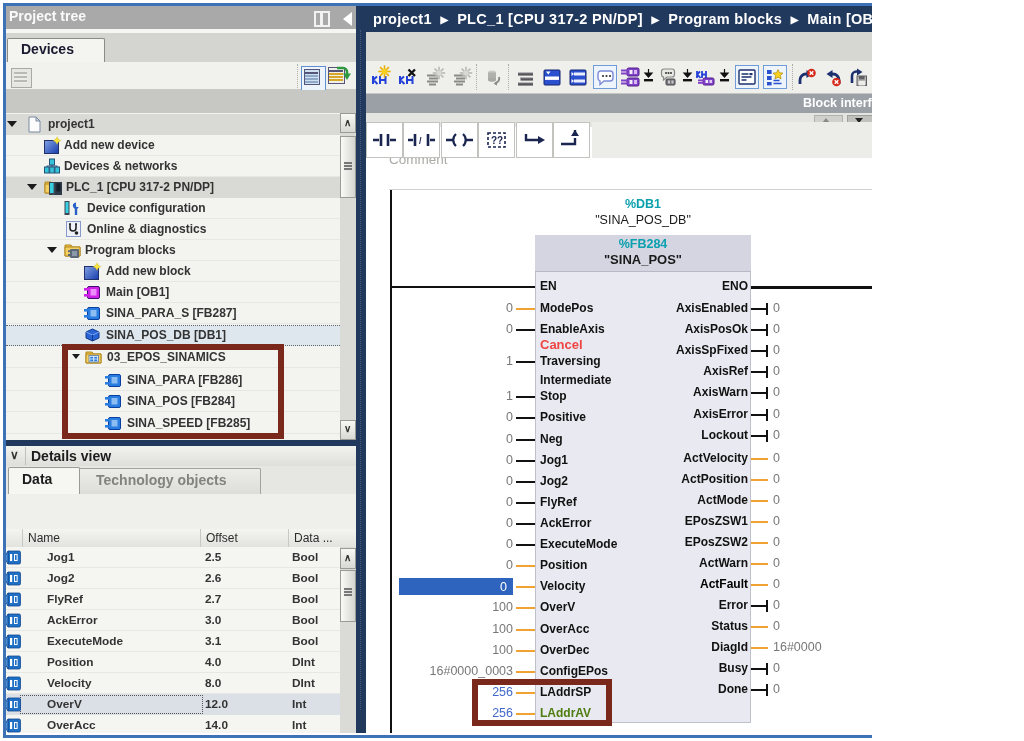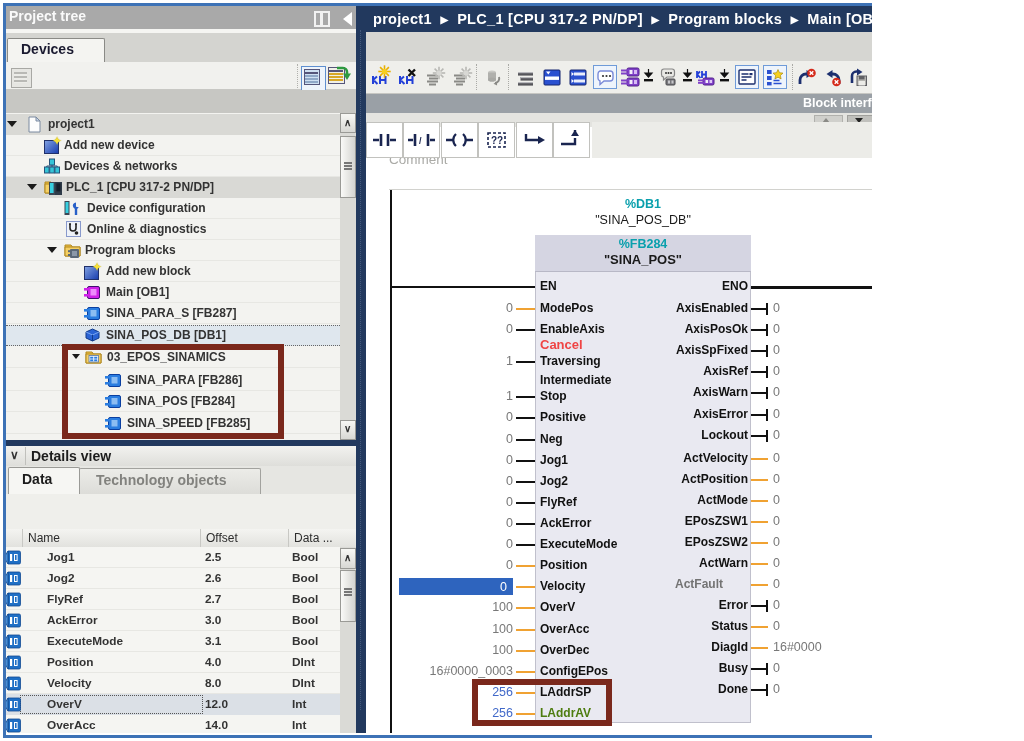--- a/index.html
+++ b/index.html
@@ -637,21 +637,21 @@
 <div class="tx" style="left:773px;top:492.5px;font-size:12.5px;color:#787878;">0</div>
 <div class="tx" style="left:600px;top:513.5px;width:148px;text-align:right;font-size:12px;font-weight:bold;color:#111;">EPosZSW1</div>
 <div class="ab" style="left:751px;top:520.5px;width:17px;height:2.4px;background:#f0a232;"></div>
 <div class="tx" style="left:773px;top:513.5px;font-size:12.5px;color:#787878;">0</div>
 <div class="tx" style="left:600px;top:534.5px;width:148px;text-align:right;font-size:12px;font-weight:bold;color:#111;">EPosZSW2</div>
 <div class="ab" style="left:751px;top:541.5px;width:17px;height:2.4px;background:#f0a232;"></div>
 <div class="tx" style="left:773px;top:534.5px;font-size:12.5px;color:#787878;">0</div>
 <div class="tx" style="left:600px;top:555.5px;width:148px;text-align:right;font-size:12px;font-weight:bold;color:#111;">ActWarn</div>
 <div class="ab" style="left:751px;top:562.5px;width:17px;height:2.4px;background:#f0a232;"></div>
 <div class="tx" style="left:773px;top:555.5px;font-size:12.5px;color:#787878;">0</div>
-<div class="tx" style="left:575px;top:576.5px;width:148px;text-align:right;font-size:12px;font-weight:bold;color:#737373;">ActFault</div>
+<div class="tx" style="left:600px;top:576.5px;width:148px;text-align:right;font-size:12px;font-weight:bold;color:#000000;">ActFault</div>
 <div class="ab" style="left:751px;top:583.5px;width:17px;height:2.4px;background:#f0a232;"></div>
 <div class="tx" style="left:773px;top:576.5px;font-size:12.5px;color:#787878;">0</div>
 <div class="tx" style="left:600px;top:597.5px;width:148px;text-align:right;font-size:12px;font-weight:bold;color:#111;">Error</div>
 <div class="ab" style="left:751px;top:604.5px;width:17px;height:2.4px;background:#111;"></div>
     <div class="ab" style="left:766px;top:599.5px;width:2.4px;height:12px;background:#111;"></div>
 <div class="tx" style="left:773px;top:597.5px;font-size:12.5px;color:#787878;">0</div>
 <div class="tx" style="left:600px;top:618.5px;width:148px;text-align:right;font-size:12px;font-weight:bold;color:#111;">Status</div>
 <div class="ab" style="left:751px;top:625.5px;width:17px;height:2.4px;background:#f0a232;"></div>
 <div class="tx" style="left:773px;top:618.5px;font-size:12.5px;color:#787878;">0</div>
 <div class="tx" style="left:600px;top:639.5px;width:148px;text-align:right;font-size:12px;font-weight:bold;color:#111;">DiagId</div>

